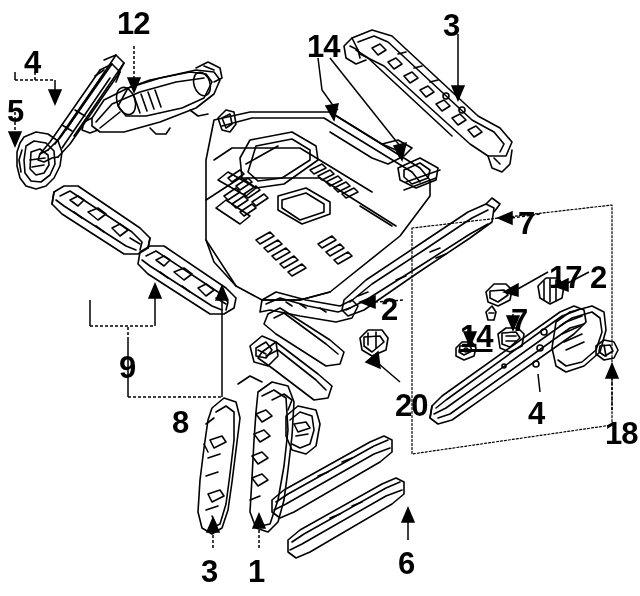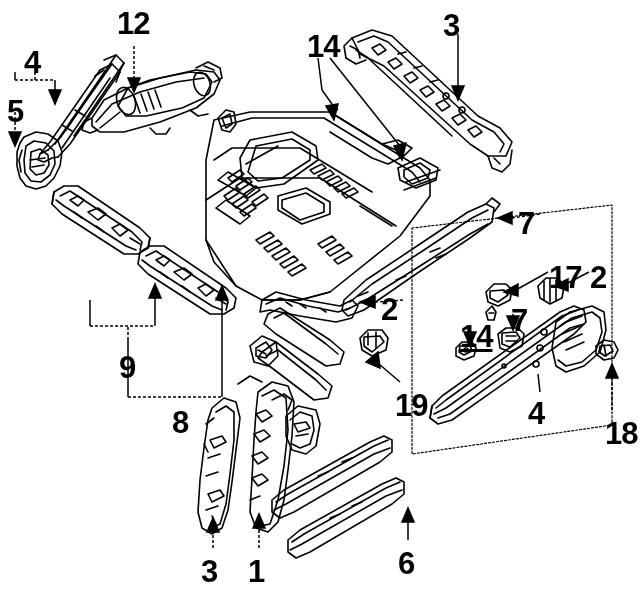--- a/index.html
+++ b/index.html
@@ -458,15 +458,15 @@
   <div class="lbl sz" style="left:119px;top:352px;">9</div>
   <div class="lbl sz" style="left:307px;top:31px;">14</div>
   <div class="lbl sz" style="left:443px;top:10px;">3</div>
   <div class="lbl sz" style="left:117px;top:8px;">12</div>
   <div class="lbl sz" style="left:528px;top:398px;">4</div>
   <div class="lbl sz" style="left:460px;top:321px;text-decoration:underline;">14</div>
   <div class="lbl sz" style="left:511px;top:305px;">7</div>
   <div class="lbl sz" style="left:549px;top:262px;">17</div>
   <div class="lbl sz" style="left:590px;top:262px;">2</div>
   <div class="lbl sz" style="left:605px;top:418px;">18</div>
-  <div class="lbl sz" style="left:395px;top:390px;">19</div>
+  <div class="lbl sz" style="left:395px;top:390px;">20</div>
 
 </div>
 
 </body></html>

